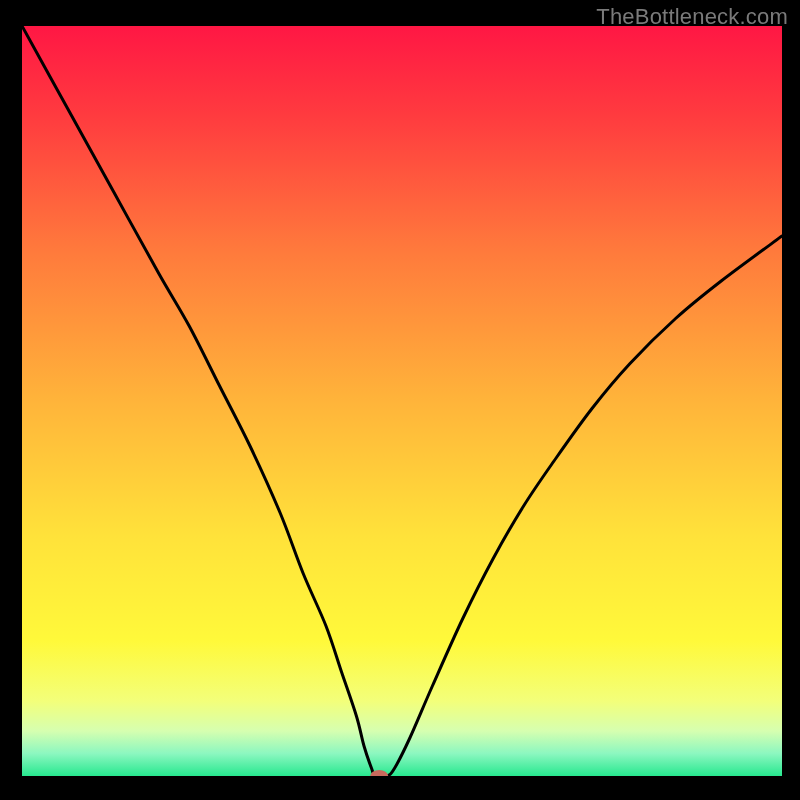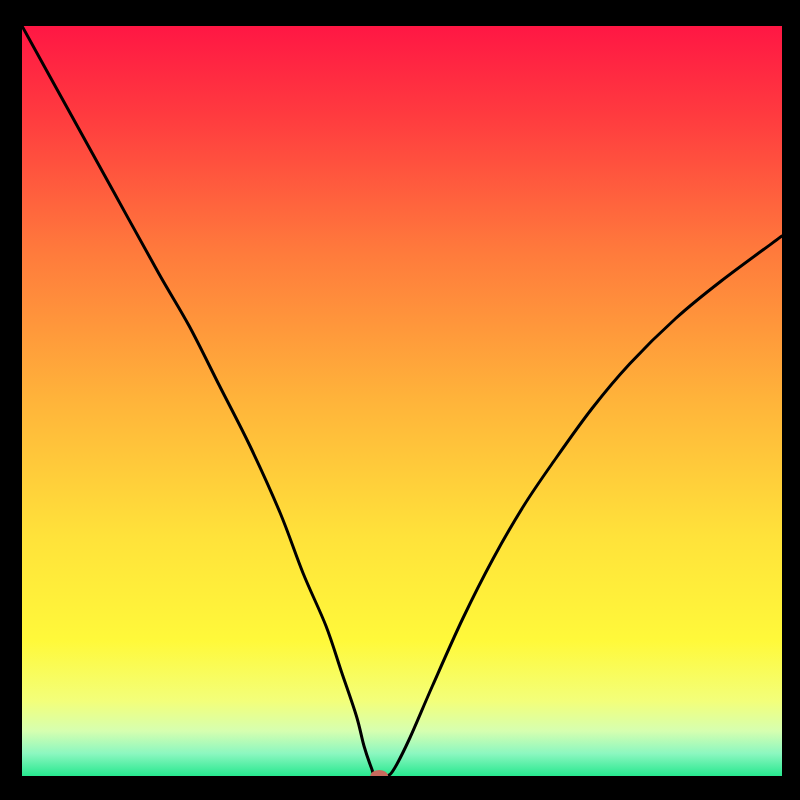--- a/index.html
+++ b/index.html
@@ -36,20 +36,21 @@
   .plot svg {
     width: 100%;
     height: 100%;
     display: block;
   }
 </style>
 </head>
 <body>
 
 <div class="frame">
+  <div class="watermark">TheBottleneck.com</div>
   <div class="plot">
     <svg viewBox="0 0 760 750" preserveAspectRatio="none">
       <defs>
         <linearGradient id="bg-grad" x1="0" y1="0" x2="0" y2="1">
             <stop offset="0%" stop-color="#ff1744"></stop>
             <stop offset="12%" stop-color="#ff3b3f"></stop>
             <stop offset="30%" stop-color="#ff7a3c"></stop>
             <stop offset="50%" stop-color="#ffb43a"></stop>
             <stop offset="68%" stop-color="#ffe23a"></stop>
             <stop offset="82%" stop-color="#fff93a"></stop>

